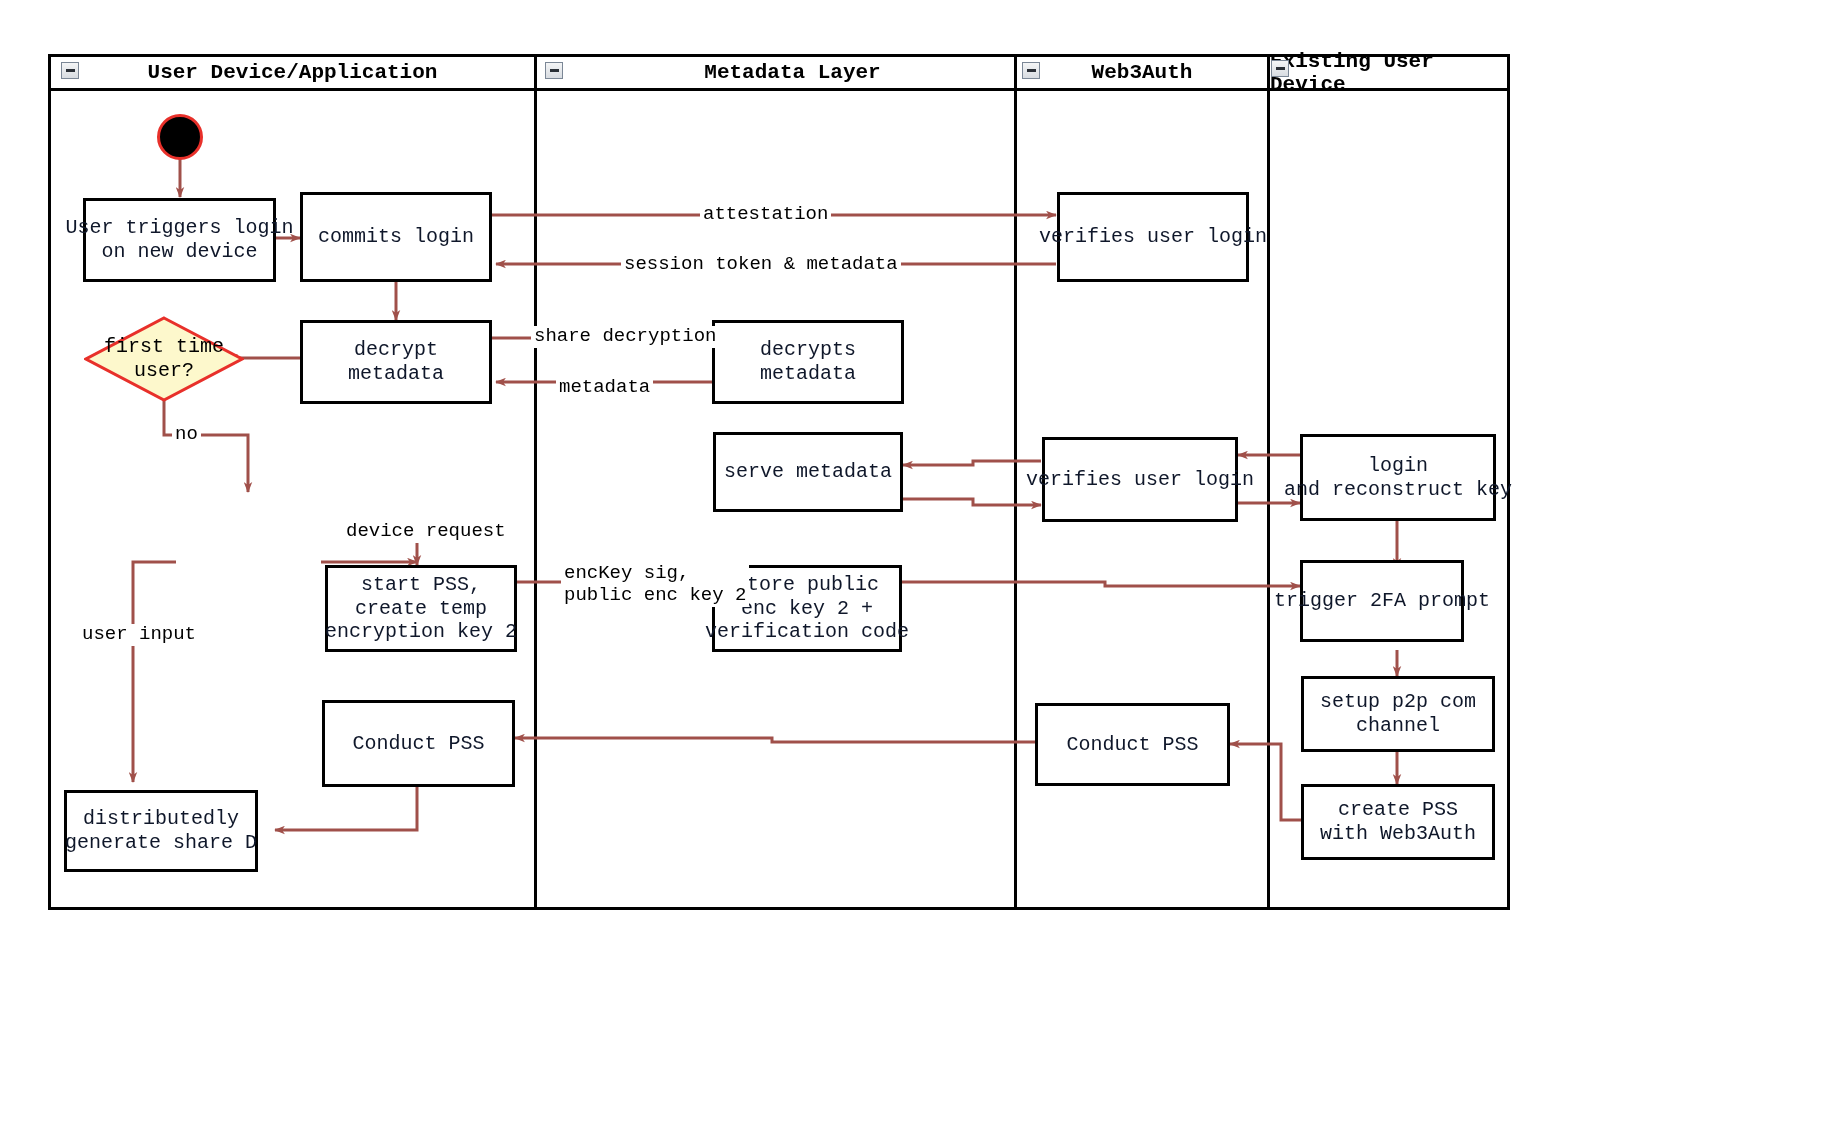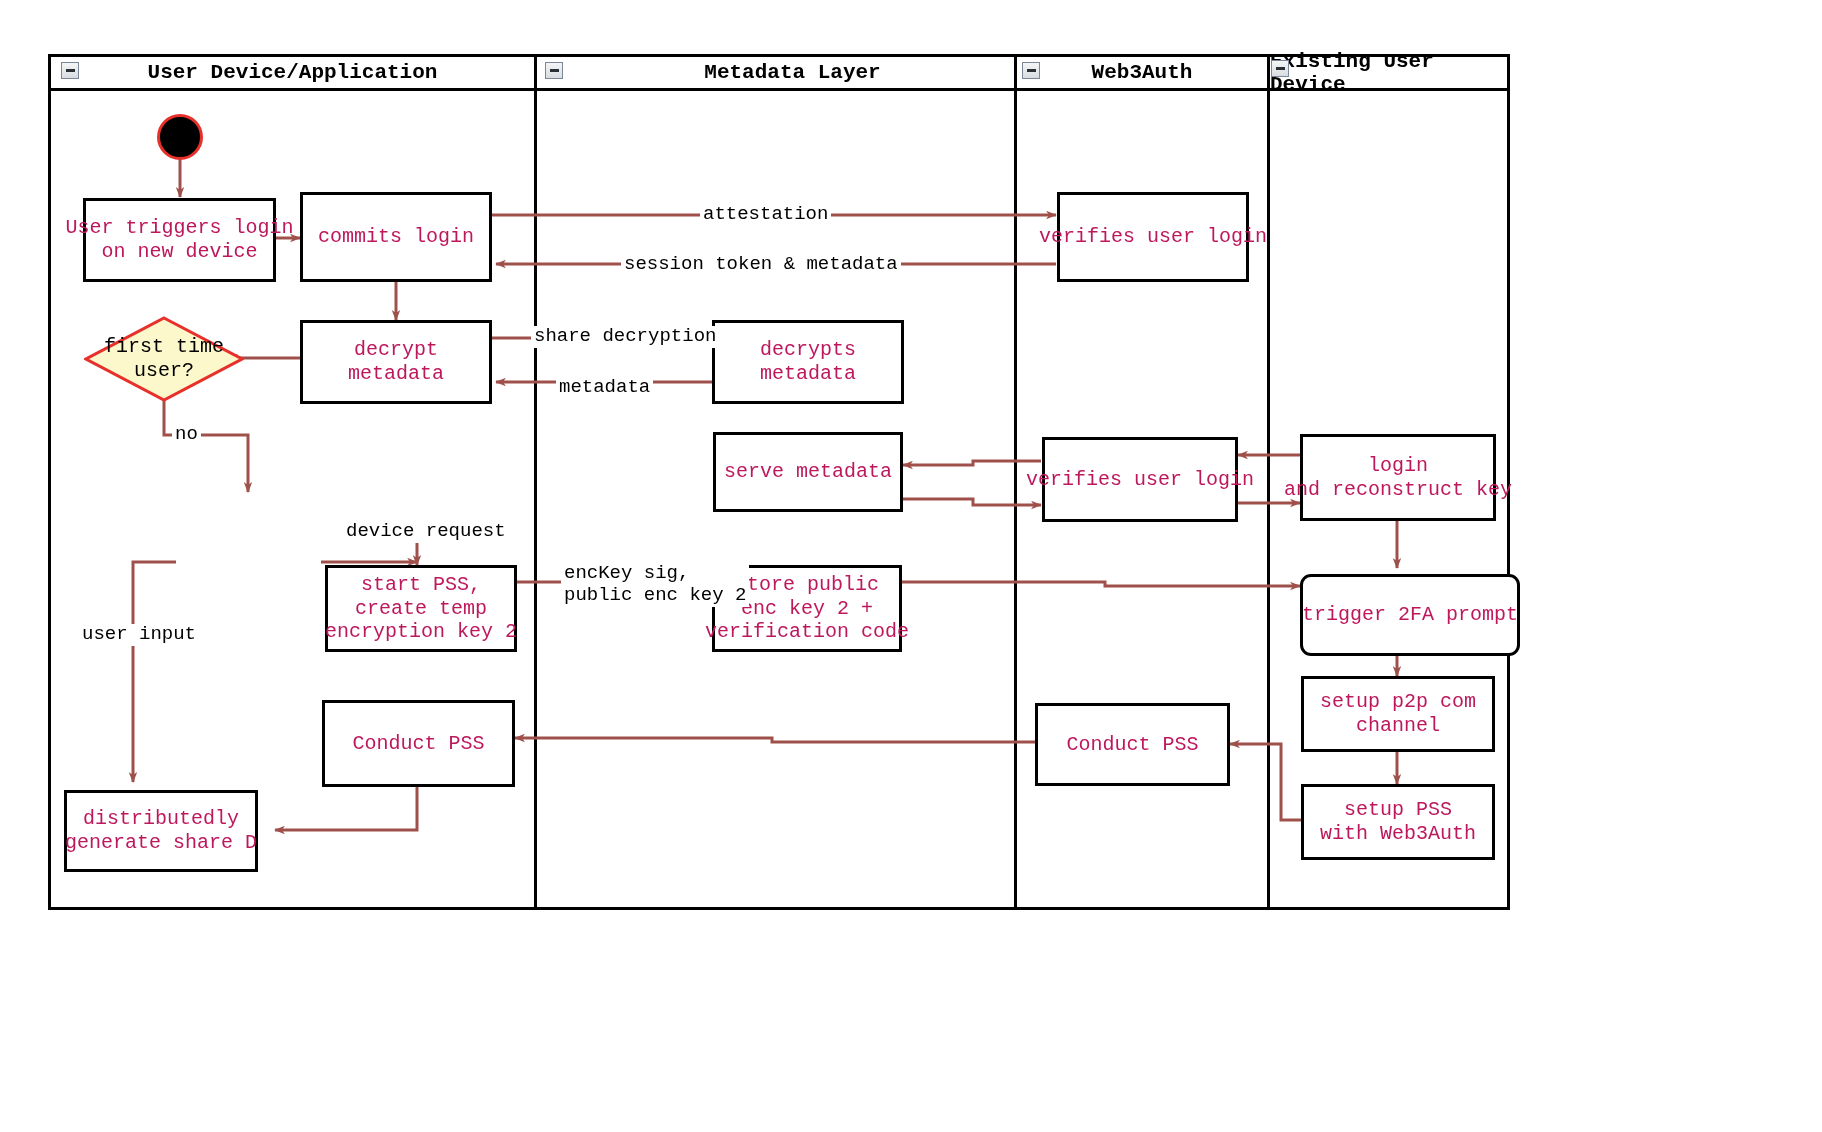--- a/index.html
+++ b/index.html
@@ -16,21 +16,21 @@
   .lane-div{position:absolute;background:#000;width:3px;}
 
   .collapse-icon{position:absolute;width:18px;height:17px;box-sizing:border-box;
       border:1px solid #7b8796;background:linear-gradient(#f4f5f6,#d8dce1);
       display:flex;align-items:center;justify-content:center;}
   .collapse-icon i{display:block;width:9px;height:3px;background:#2a2f36;}
 
   
   .node{position:absolute;box-sizing:border-box;border:3px solid #000;background:#fff;
         display:flex;align-items:center;justify-content:center;text-align:center;
-        font-size:20px;line-height:1.18;color:#be185d;padding:2px 4px;}
+        font-size:20px;line-height:1.18;color:#0f172a;padding:2px 4px;}
   .diamond-wrap{position:absolute;}
   .diamond-wrap svg{position:absolute;left:0;top:0;}
   .diamond-label{position:absolute;left:0;top:0;width:100%;height:100%;
         display:flex;align-items:center;justify-content:center;text-align:center;
         font-size:20px;line-height:1.18;color:#000;}
   .start-node{position:absolute;border-radius:50%;background:#000;
         box-sizing:border-box;border:3px solid #e8302a;}
 
   
   .elabel{position:absolute;font-size:19px;color:#000;white-space:nowrap;
@@ -204,31 +204,31 @@
 
   <div class="node" style="left:1035px;top:703px;width:195px;height:83px;">
     <span class="txt2">Conduct PSS</span>
   </div>
 
   <div class="node" style="left:1300px;top:434px;width:196px;height:87px;">
     <span class="txt2">login
 and reconstruct key</span>
   </div>
 
-  <div class="node" style="left:1300px;top:574px;width:220px;height:82px;border-radius:11px;">
+  <div class="node" style="left:1300px;top:560px;width:164px;height:82px;">
     <span class="txt2">trigger 2FA prompt</span>
   </div>
 
   <div class="node" style="left:1301px;top:676px;width:194px;height:76px;">
     <span class="txt2">setup p2p com
 channel</span>
   </div>
 
   <div class="node" style="left:1301px;top:784px;width:194px;height:76px;">
-    <span class="txt2">setup PSS
+    <span class="txt2">create PSS
 with Web3Auth</span>
   </div>
 
   <div class="elabel" style="left:700px;top:204px;">attestation</div>
 
   <div class="elabel" style="left:621px;top:254px;">session token &amp; metadata</div>
 
   <div class="elabel" style="left:531px;top:326px;">share decryption</div>
 
   <div class="elabel" style="left:556px;top:377px;">metadata</div>

